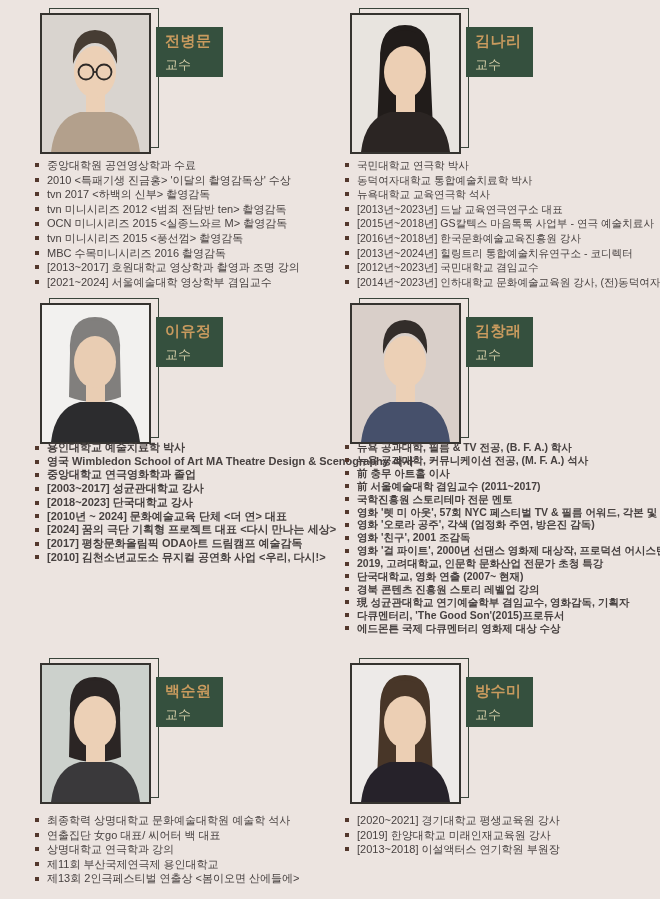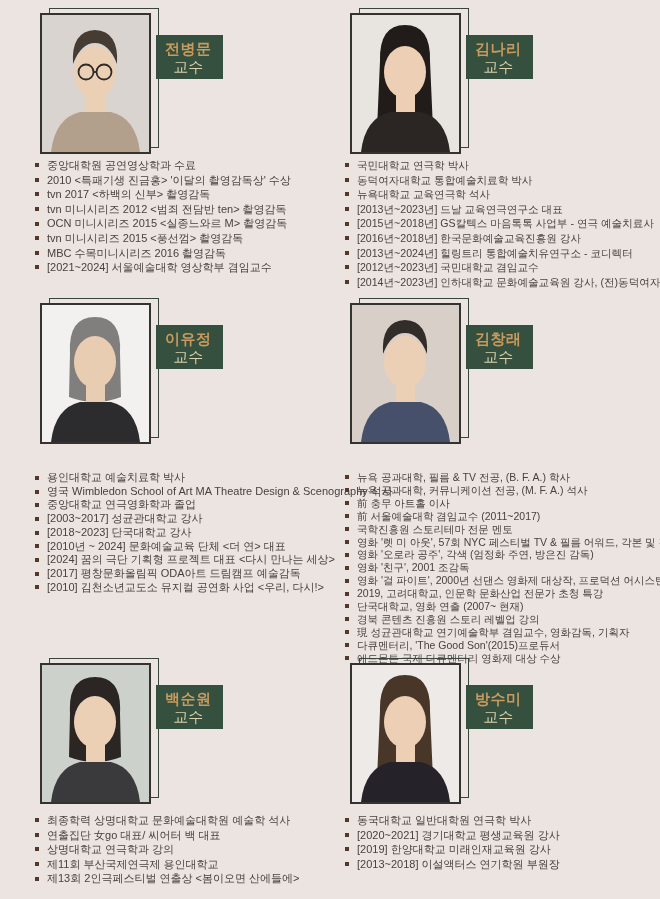--- a/index.html
+++ b/index.html
@@ -30,36 +30,35 @@
   .outline{
     position:absolute;left:9px;top:-5px;width:108px;height:138px;
     border:1px solid var(--outline);
   }
   .frame{
     position:absolute;left:0;top:0;width:107px;height:137px;
     border:2px solid var(--frame);background:#fff;overflow:hidden;
   }
   .frame svg{display:block;}
   .tag{
-    position:absolute;left:116px;top:22px;
+    position:absolute;left:116px;top:14px;
     background:var(--tag-bg);
     padding:5px 11px 6px 9px;
     min-width:42px;
-    text-align:center;
   }
   .tag-name{
     font-size:15px;font-weight:bold;color:var(--tag-name);
     letter-spacing:.5px;line-height:17px;white-space:nowrap;
   }
   .tag-role{
-    font-size:15px;color:var(--tag-role);line-height:12px;margin-top:4px;
+    font-size:13px;color:var(--tag-role);line-height:12px;margin-top:10px;
   }
 
   .creds{position:absolute;left:0;top:145px;margin:0;padding:0;list-style:none;}
-  .card-2 .creds,.card-3 .creds{top:168px;}
+  .card-2 .creds,.card-3 .creds{top:138px;font-weight:bold;}
   .card-4 .creds,.card-5 .creds{top:150px;}
   .creds li{
     position:relative;padding-left:14px;
     font-size:11px;line-height:14.6px;color:var(--text);
     white-space:nowrap;
   }
   .creds li::before{
     content:"";position:absolute;left:2px;top:5.2px;
     width:4px;height:4px;background:var(--bullet);
   }
@@ -96,20 +95,21 @@
       </div>
     </div>
     <ul class="creds">
         <li>중앙대학원 공연영상학과 수료</li>
         <li>2010 &lt;특패기생 진금홍&gt; '이달의 촬영감독상' 수상</li>
         <li>tvn 2017 &lt;하백의 신부&gt; 촬영감독</li>
         <li>tvn 미니시리즈 2012 &lt;범죄 전담반 ten&gt; 촬영감독</li>
         <li>OCN 미니시리즈 2015 &lt;실종느와르 M&gt; 촬영감독</li>
         <li>tvn 미니시리즈 2015 &lt;풍선껌&gt; 촬영감독</li>
         <li>MBC 수목미니시리즈 2016 촬영감독</li>
+        <li>[2013~2017] 호원대학교 영상학과 촬영과 조명 강의</li>
         <li>[2021~2024] 서울예술대학 영상학부 겸임교수</li>
       </ul>
   </div>
 
   <div class="card card-1">
     <div class="photo-wrap">
       <div class="outline"></div>
       <div class="frame">
         <svg width="107" height="137" viewBox="0 0 107 137" xmlns="http://www.w3.org/2000/svg">
             <rect x="0" y="0" width="107" height="137" fill="#e8e4df"></rect>
@@ -244,19 +244,18 @@
             <ellipse cx="53" cy="57" rx="21" ry="26" fill="#eccfb4"></ellipse>
             <path d="M31 49 Q29 16 53 15 Q77 16 75 49 Q67 28 53 28 Q39 28 31 49 Z" fill="#483628"></path>
           </svg>
       </div>
       <div class="tag">
         <div class="tag-name">방수미</div>
         <div class="tag-role">교수</div>
       </div>
     </div>
     <ul class="creds">
-        <li>동국대학교 일반대학원 연극학 박사</li>
         <li>[2020~2021] 경기대학교 평생교육원 강사</li>
         <li>[2019] 한양대학교 미래인재교육원 강사</li>
         <li>[2013~2018] 이설액터스 연기학원 부원장</li>
       </ul>
   </div>
 </div>
 
 </body></html>

